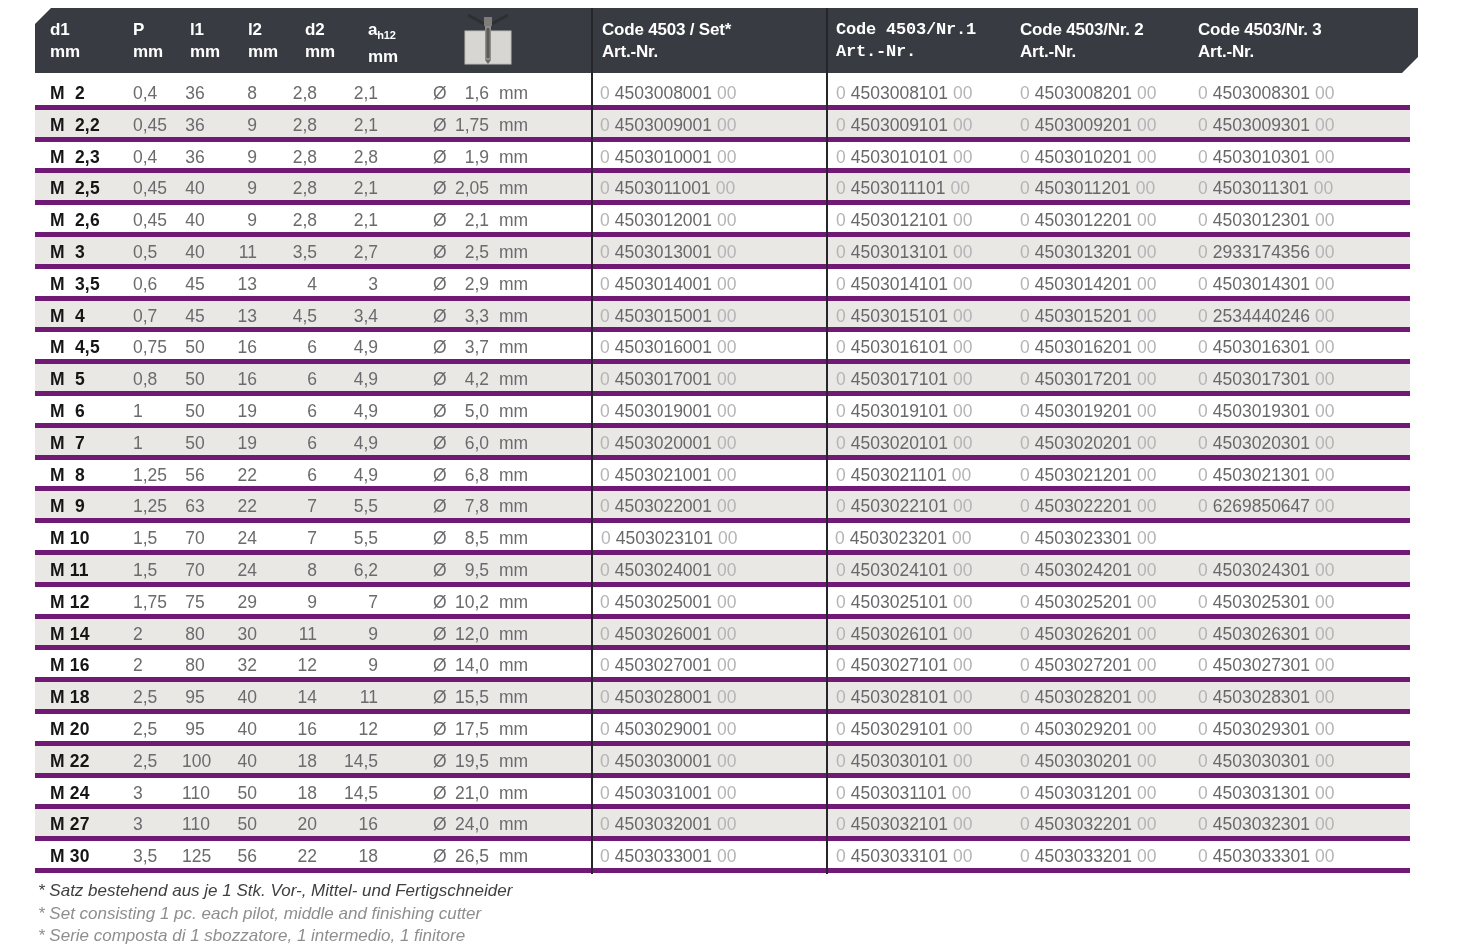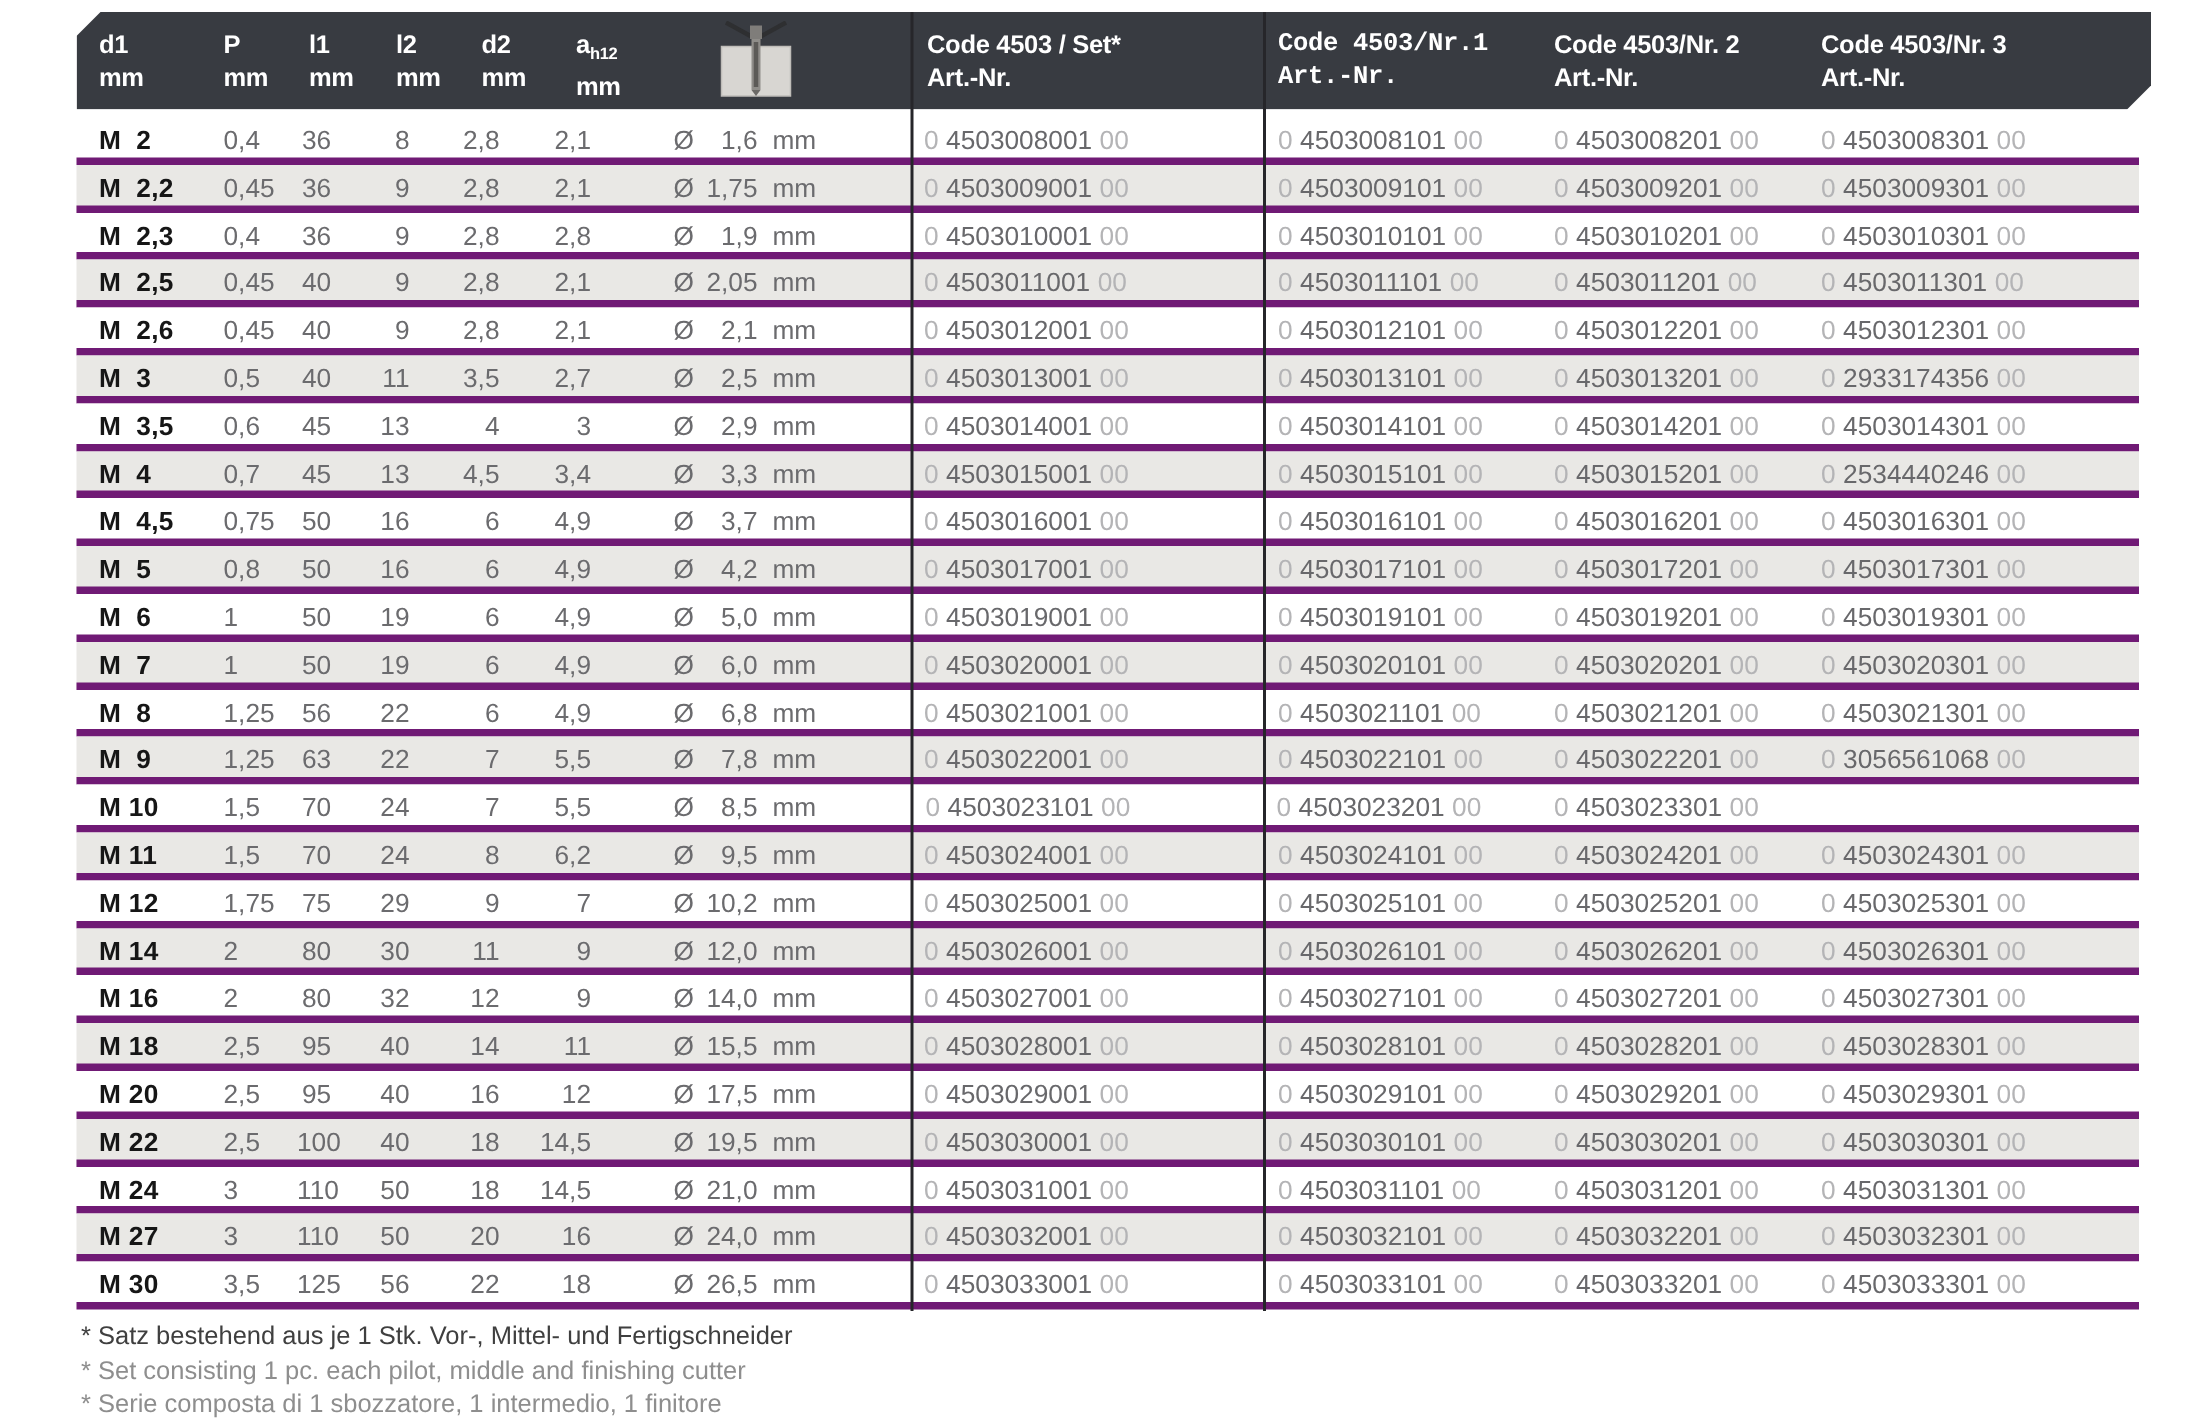--- a/index.html
+++ b/index.html
@@ -2,21 +2,21 @@
 <html><head>
 <meta charset="utf-8">
 <style>
   * { margin:0; padding:0; box-sizing:border-box; }
   html,body { background:#ffffff; }
   body {
     width:1467px; height:951px; position:relative; overflow:hidden;
     font-family:"Liberation Sans", sans-serif;
     -webkit-font-smoothing:antialiased;
   }
-  .page { position:absolute; inset:0;margin-left:16px; }
+  .page { position:absolute; inset:0; }
 
   
   .thead {
     position:absolute; left:35px; top:8px; width:1383px; height:65px;
     background:#383b41; color:#ffffff;
     clip-path:polygon(16px 0, 100% 0, 100% calc(100% - 16px), calc(100% - 16px) 100%, 0 100%, 0 16px);
     display:grid;
     grid-template-columns:85px 62px 30px 50px 60px 61px 209px 235px 185px 178px 228px;
     align-items:start;
   }
@@ -62,21 +62,21 @@
   .c-dia .dval { width:38px; text-align:right; }
   .c-dia .dunit { margin-left:10px; }
   .c-code { padding-left:8px; white-space:nowrap; }
   .c-nr1  { padding-left:9px; }
   .c-code .pre { color:#b4b4b6; margin-right:5px; }
   .c-code .main { color:#68686b; }
   .c-code .suf { color:#b4b4b6; margin-left:5px; }
 
   
   .footnotes { position:absolute; left:38px; top:880px; font-size:17px; line-height:22.5px; }
-  .fn { color:#8e8e8e; }
+  .fn { color:#8e8e8e;font-style:italic; }
   .fn.first { color:#3f3f3f; }
 
   
   .toolpic { display:block; }
 </style>
 </head>
 <body>
 
 <div class="page">
 
@@ -480,21 +480,21 @@
       <div class="cell c-code">
         <span class="pre">0</span><span class="main">4503022001</span><span class="suf">00</span>
       </div>
       <div class="cell c-code c-nr1">
         <span class="pre">0</span><span class="main">4503022101</span><span class="suf">00</span>
       </div>
       <div class="cell c-code">
         <span class="pre">0</span><span class="main">4503022201</span><span class="suf">00</span>
       </div>
       <div class="cell c-code">
-        <span class="pre">0</span><span class="main">3056561068</span><span class="suf">00</span>
+        <span class="pre">0</span><span class="main">6269850647</span><span class="suf">00</span>
       </div>
     </div>
       <div class="row">
       <div class="cell c-size">M 10</div>
       <div class="cell c-p">1,5</div>
       <div class="cell c-l1">70</div>
       <div class="cell c-l2">24</div>
       <div class="cell c-d2">7</div>
       <div class="cell c-a">5,5</div>
       <div class="cell c-dia">

